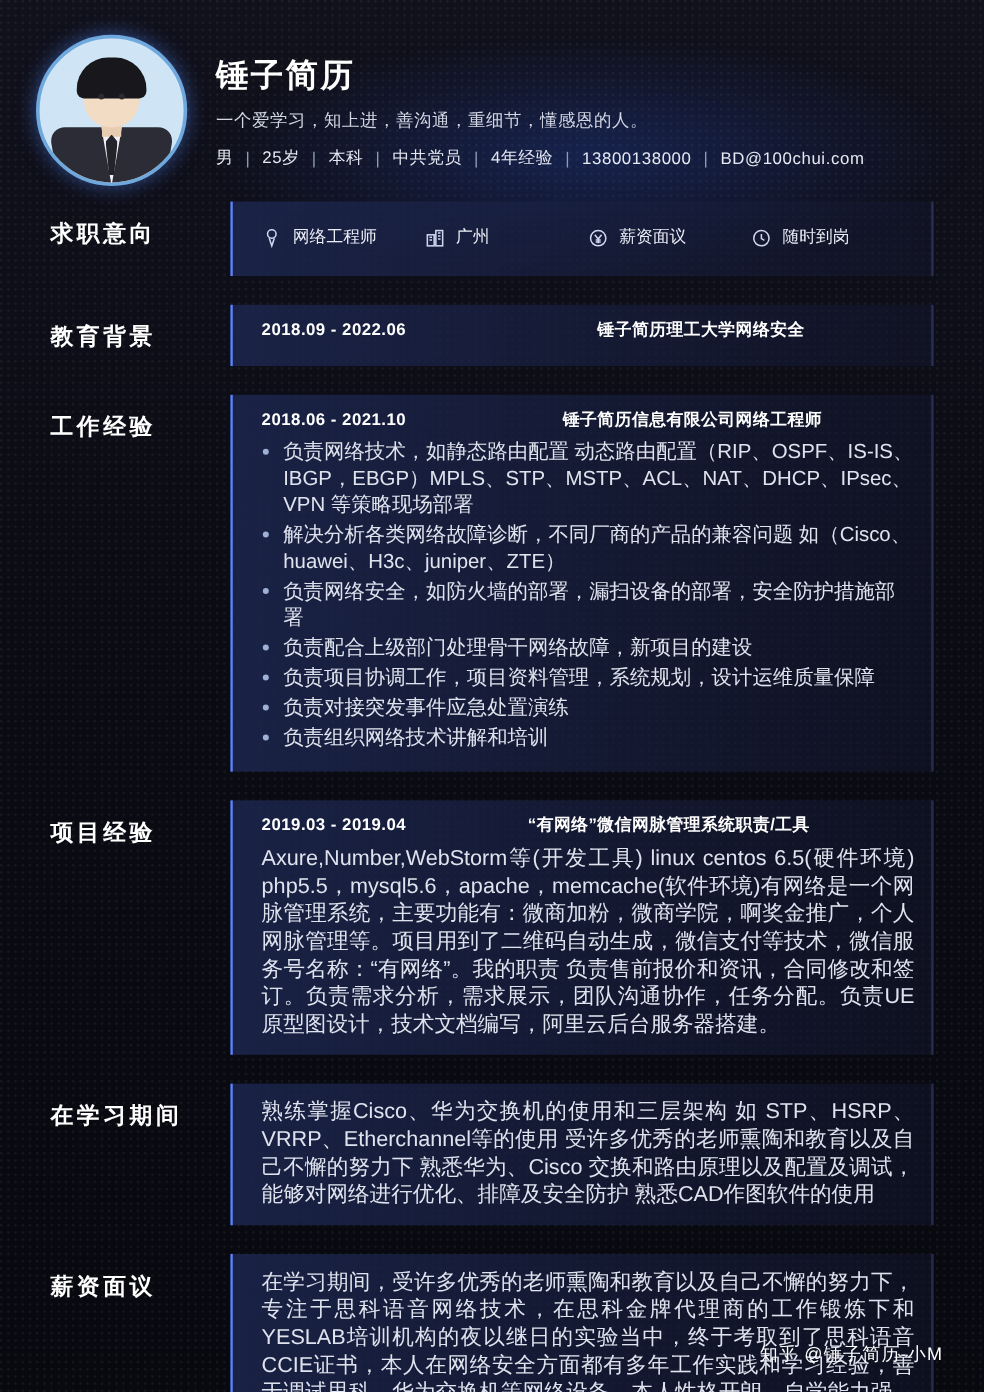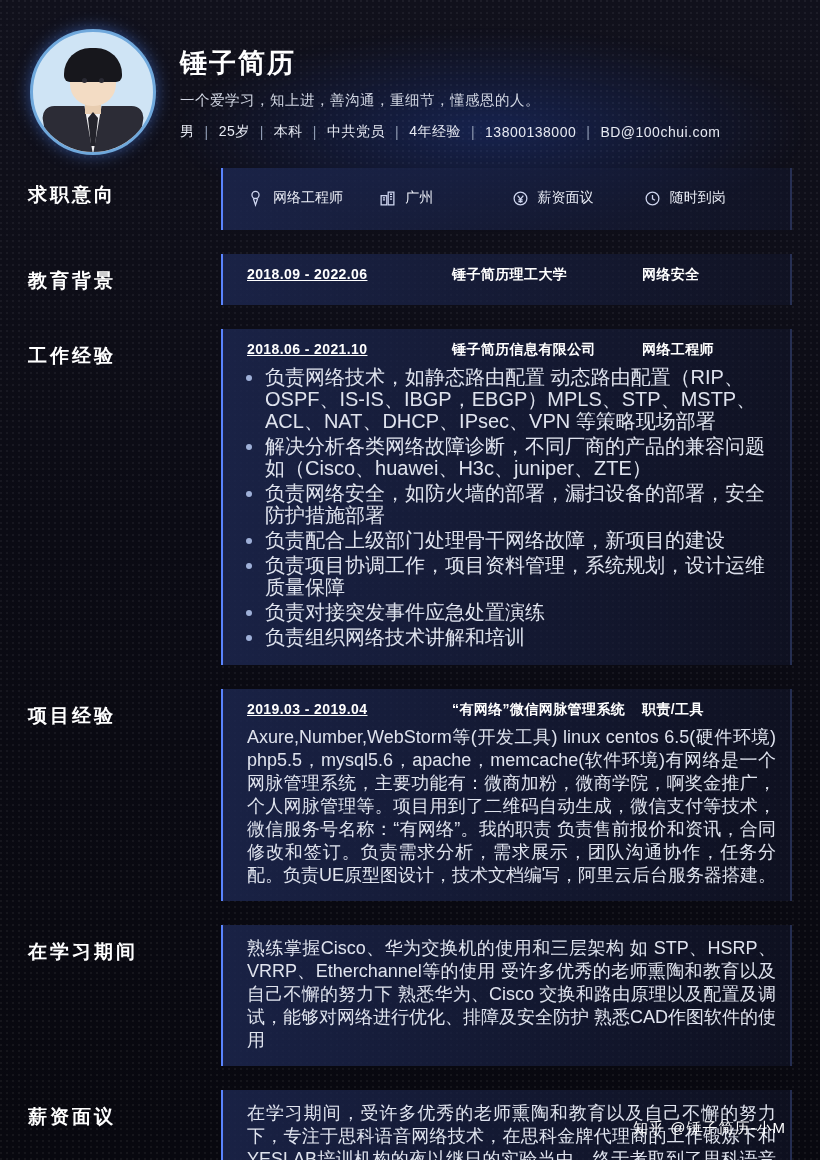--- a/index.html
+++ b/index.html
@@ -46,21 +46,21 @@
   .av-tie{position:absolute;left:55px;top:80px;width:10px;height:34px;background:#23232b;clip-path:polygon(50% 0,100% 18%,70% 100%,30% 100%,0 18%);}
   .av-neck{position:absolute;left:52px;top:68px;width:16px;height:14px;background:#e8cdb0;}
 
   .head-text{margin-left:24px;}
   .name{font-size:27px;font-weight:bold;letter-spacing:2px;color:#ffffff;margin:2px 0 10px;}
   .tagline{font-size:14.5px;color:#d2d7e3;margin-bottom:13px;letter-spacing:.5px;}
   .meta{font-size:14px;color:#e6e9f2;display:flex;align-items:center;letter-spacing:.5px;}
   .meta span.sep{color:#8f9bb3;margin:0 10px;}
 
   
-  .section{display:flex;margin:0 28px;position:relative;gap:43px;}
+  .section{display:flex;margin:0 42px;position:relative;}
   .sec-title{
     width:150px;flex:0 0 150px;
     font-size:19px;font-weight:bold;color:#ffffff;letter-spacing:3px;
     padding-top:14px;
   }
   .sec-body{
     flex:1;position:relative;
     border-left:2px solid #5a84ff;
     background:linear-gradient(90deg, rgba(28,38,78,.85), rgba(18,22,44,.55));
     padding:12px 16px 14px 24px;
@@ -74,25 +74,25 @@
   .gap-sm{height:18px;}
 
   
   .intent{display:flex;align-items:center;height:36px;}
   .intent .cell{display:flex;align-items:center;width:25%;font-size:14px;color:#e9ecf5;}
   .ic{width:17px;height:17px;margin-right:9px;display:inline-block;opacity:.92;}
   .ic svg{display:block;}
 
   
   .row-head{display:flex;font-size:14px;font-weight:bold;color:#ffffff;margin-bottom:7px;letter-spacing:.4px;}
-  .row-head .c1{width:205px;text-decoration:underline;}
-  .row-head .c2{width:190px;}
+  .row-head .c1{width:205px;}
+  .row-head .c2{width:190px;text-align:right;}
   .line{font-size:14px;color:#dfe3ee;line-height:22px;}
   ul.bullets{margin:4px 0 0;padding-left:18px;}
-  ul.bullets li{font-size:20px;color:#dfe3ee;line-height:22px;margin-bottom:3px;}
+  ul.bullets li{font-size:17px;color:#dfe3ee;line-height:22px;margin-bottom:3px;}
   ul.bullets li::marker{color:#9fb0d8;}
   .para{font-size:18px;color:#dfe3ee;line-height:23px;text-align:justify;}
 
   
   .footer{
     position:absolute;right:34px;bottom:22px;
     font-size:15px;color:#ffffff;letter-spacing:1px;font-weight:normal;
   }
 </style>
 </head>

